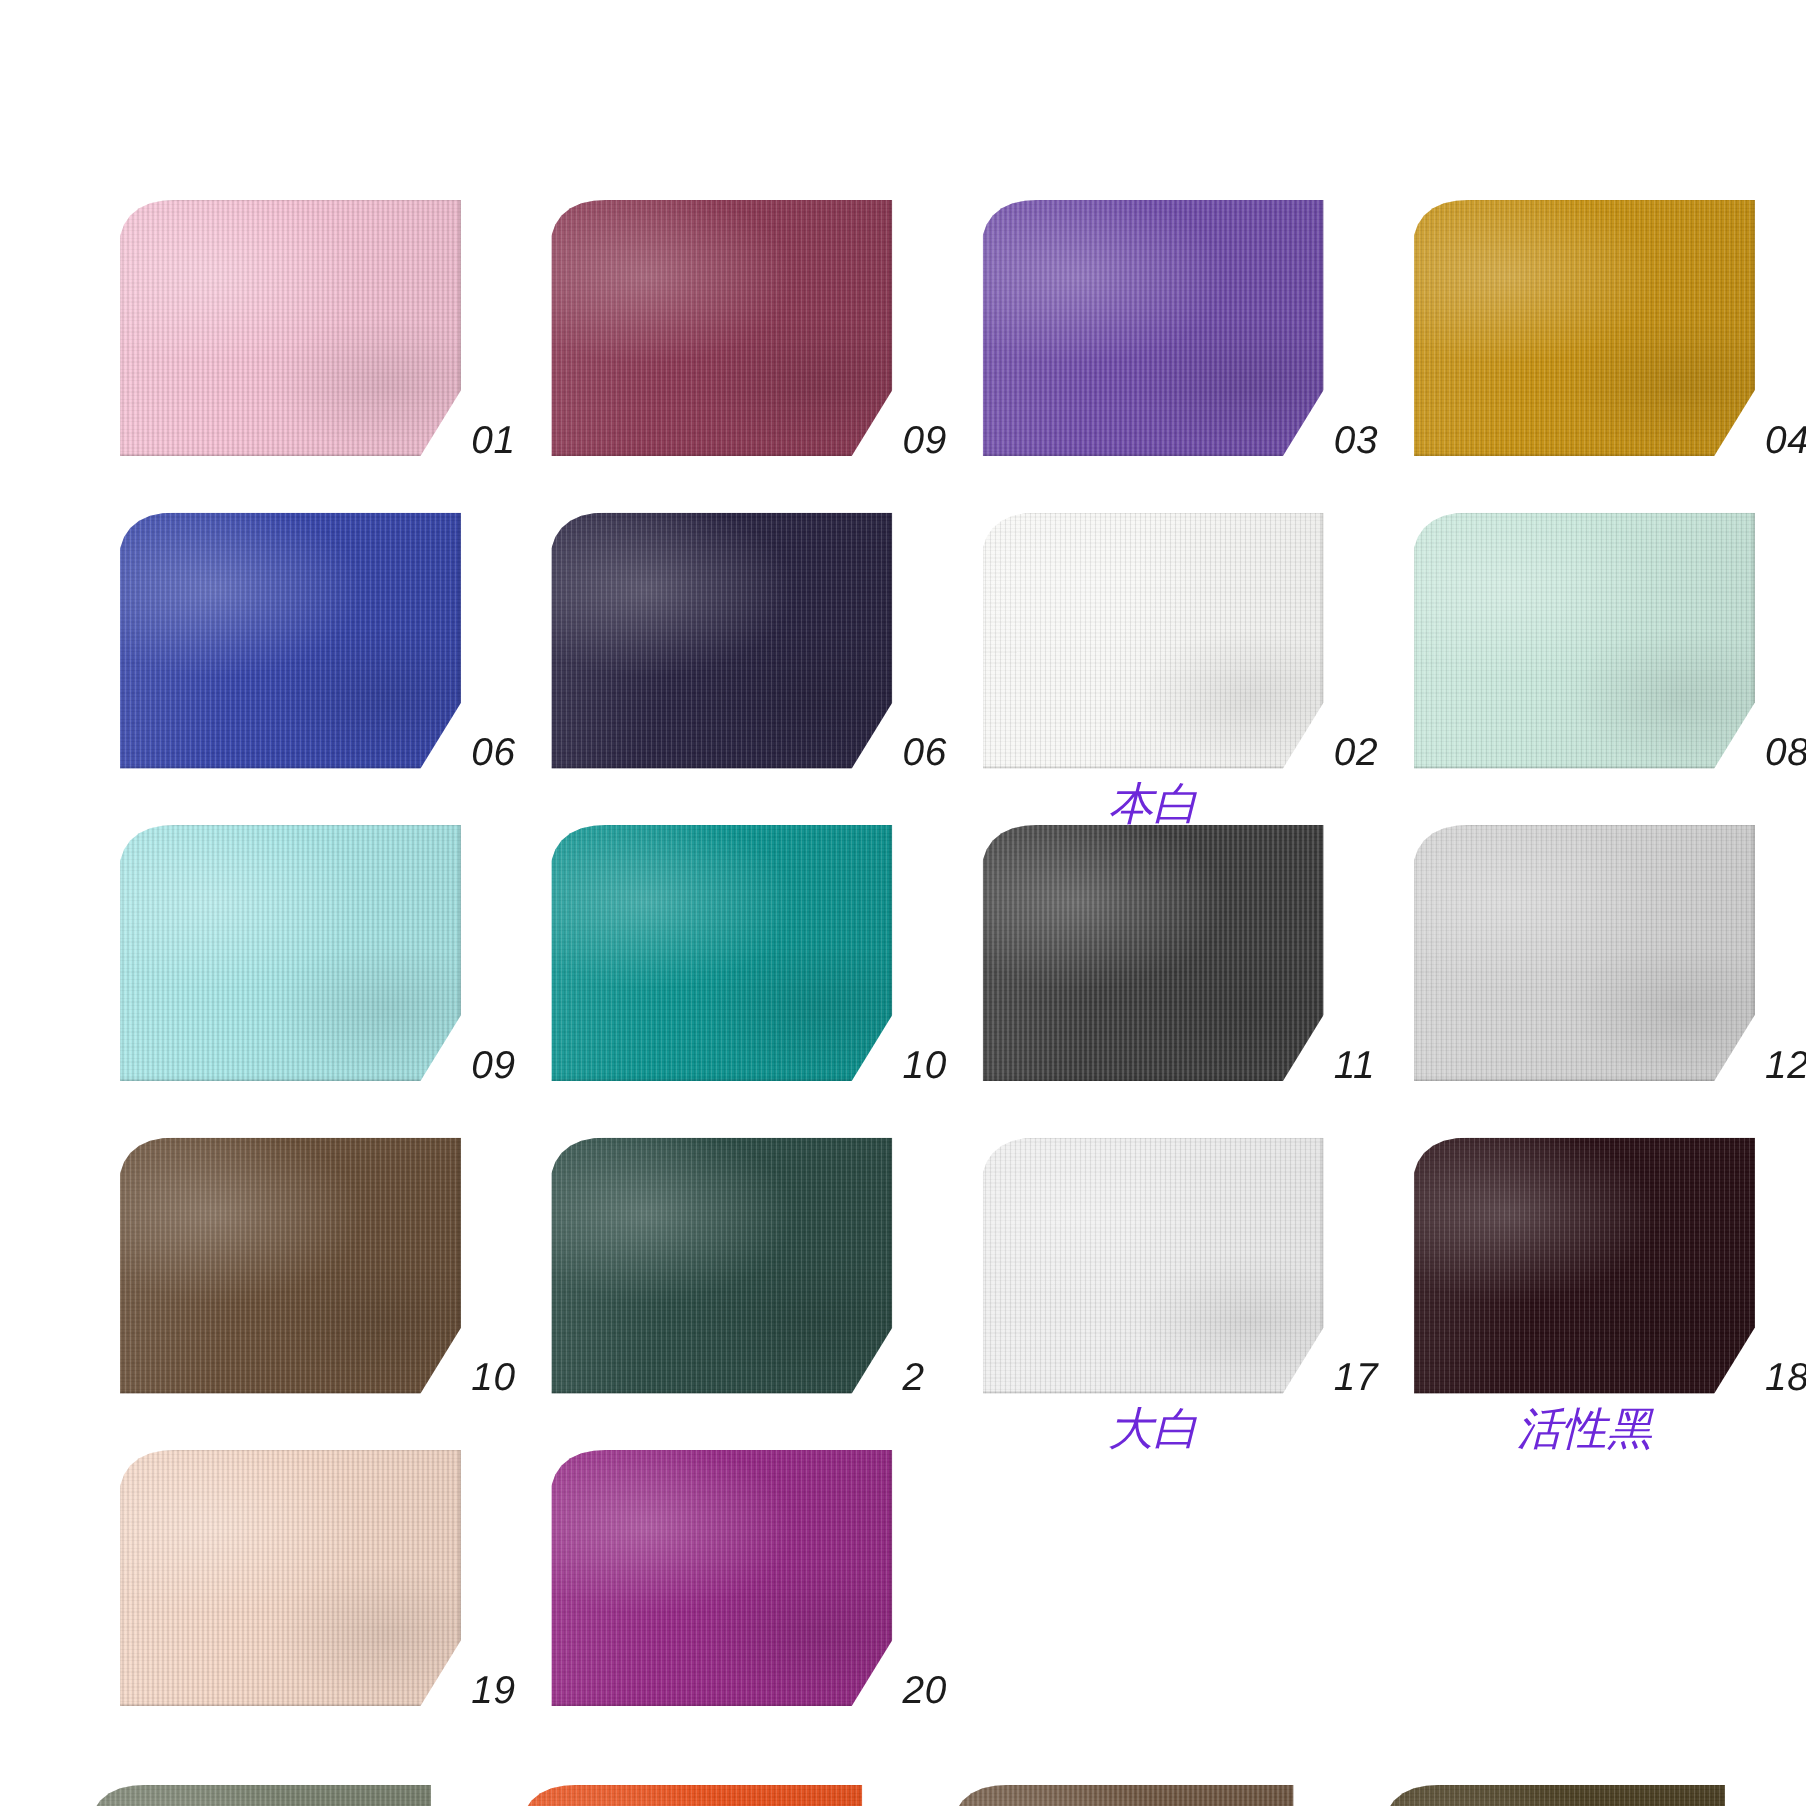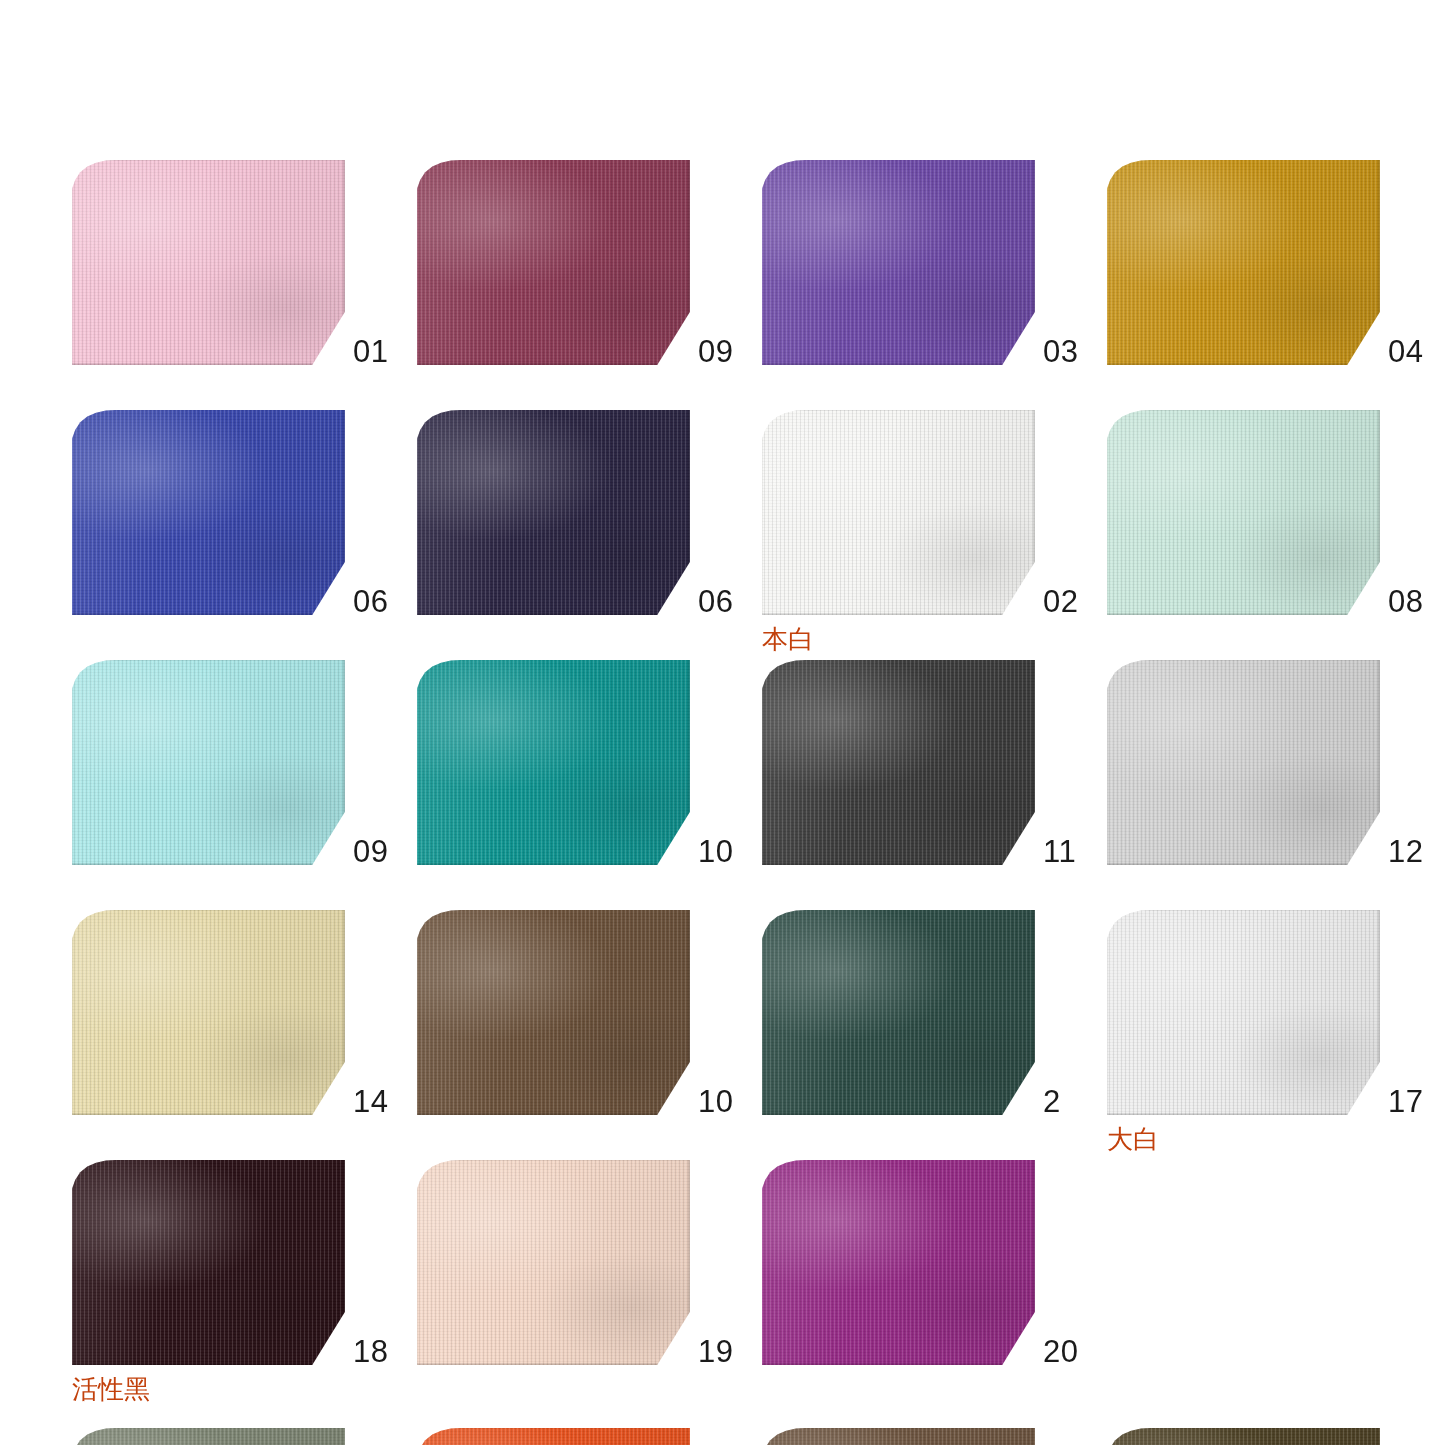--- a/index.html
+++ b/index.html
@@ -24,21 +24,22 @@
     box-sizing: border-box;
     padding: 160px 0 0 0;
   }
 
   .swatch-grid {
     display: grid;
     grid-template-columns: repeat(4, 345px);
     column-gap: 0px;
     row-gap: 0px;
     justify-content: start;
-    padding-left: 72px;
+    padding-left: 96px;
+    font-style: italic;
   }
 
   .swatch-cell {
     position: relative;
     width: 345px;
     height: 250px;
     box-sizing: border-box;
   }
 
   
@@ -138,24 +139,24 @@
     letter-spacing: 0.5px;
     white-space: nowrap;
     font-family: "Liberation Sans", "DejaVu Sans", sans-serif;
   }
 
   .chip-caption {
     position: absolute;
     left: 0;
     top: 216px;
     width: 273px;
-    text-align: left;
-    font-size: 26px;
+    text-align: center;
+    font-size: 36px;
     line-height: 1;
-    color: #c2410c;
+    color: #6d28d9;
     white-space: nowrap;
     font-family: "DejaVu Sans", "Liberation Sans", sans-serif;
   }
 
   
   .partial-row {
     display: grid;
     grid-template-columns: repeat(4, 345px);
     justify-content: start;
     padding-left: 72px;
@@ -314,31 +315,20 @@
             <div class="chip-base" style="background: rgb(210, 210, 210);"></div>
             <div class="chip-tex"></div>
             <div class="chip-sheen"></div>
             <div class="chip-edge"></div>
           </div>
           <div class="chip-number">12</div>
         </div>
       </div>
       <div class="swatch-cell">
         <div class="chip-wrap">
-          <div class="chip light">
-            <div class="chip-base" style="background: rgb(232, 220, 171);"></div>
-            <div class="chip-tex"></div>
-            <div class="chip-sheen"></div>
-            <div class="chip-edge"></div>
-          </div>
-          <div class="chip-number">14</div>
-        </div>
-      </div>
-      <div class="swatch-cell">
-        <div class="chip-wrap">
           <div class="chip">
             <div class="chip-base" style="background: rgb(107, 81, 58);"></div>
             <div class="chip-tex"></div>
             <div class="chip-sheen"></div>
             <div class="chip-edge"></div>
           </div>
           <div class="chip-number">10</div>
         </div>
       </div>
       <div class="swatch-cell">

